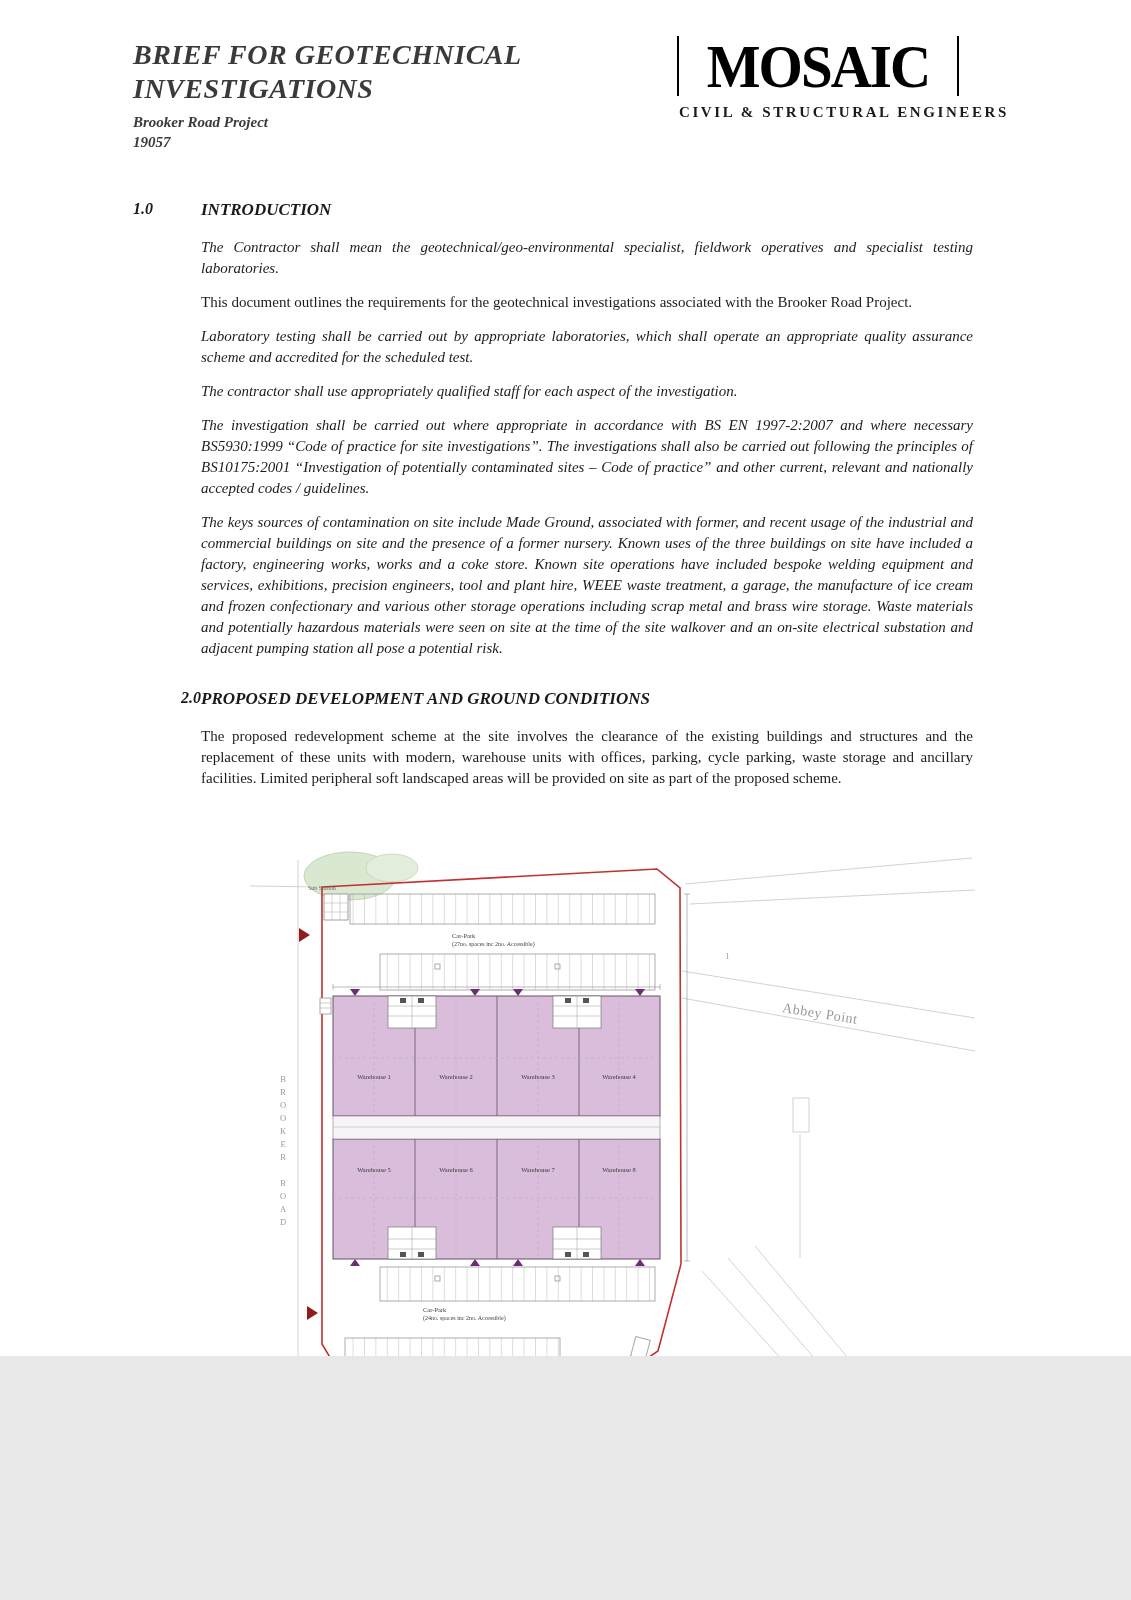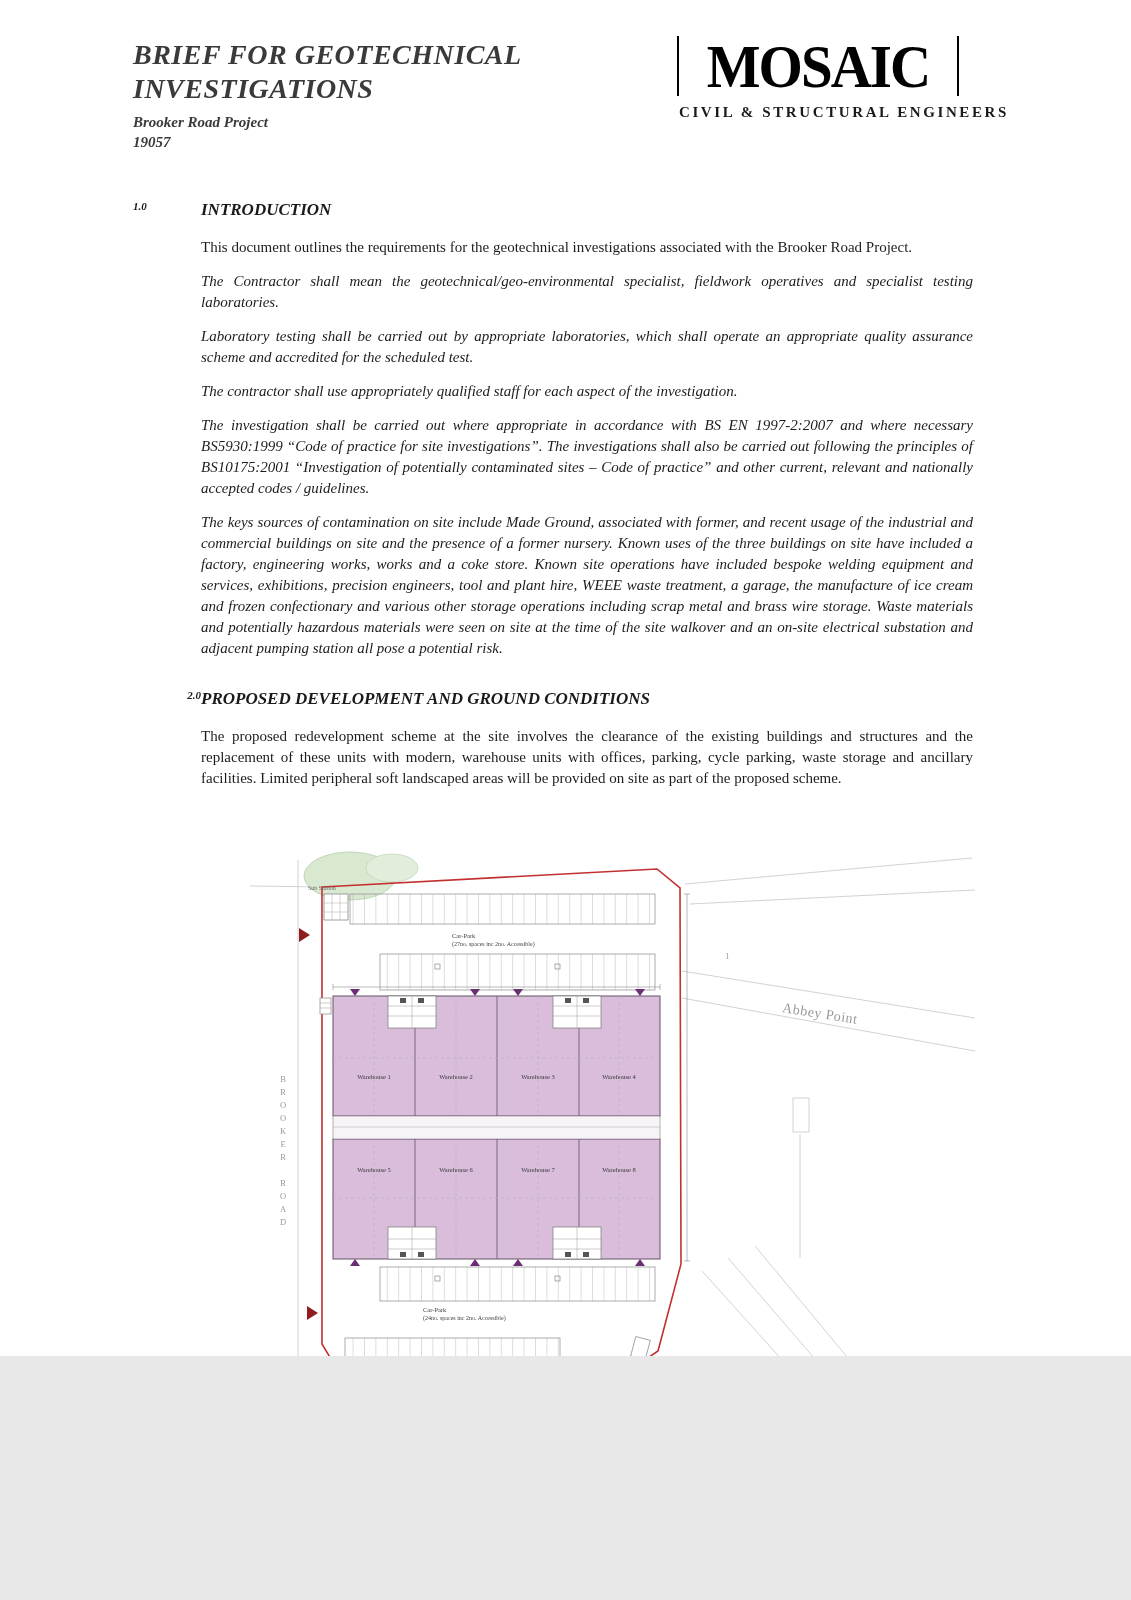--- a/index.html
+++ b/index.html
@@ -21,21 +21,21 @@
     border-left:2px solid #000; border-right:2px solid #000; padding:0 6px;}
   .logo-word{font-weight:900; font-size:57px; line-height:60px; letter-spacing:-2px; color:#000;
     transform:scaleY(1.08); transform-origin:center;}
   .logo-tagline-row{display:flex; align-items:center; gap:8px; margin-top:8px; padding-left:2px;}
   .logo-tagline{font-size:15px; font-weight:bold; letter-spacing:2.6px; color:#1a1a1a; white-space:nowrap;}
   .logo-rule{flex:1; height:1.5px; background:#1a1a1a;}
   
   .content{position:absolute; left:133px; top:200px; width:840px;}
   .sec-head{display:flex; margin:0 0 17px 0;}
   .sec-head.second{margin-top:30px;text-align:right;}
-  .sec-num{width:68px; font-size:11px; font-weight:bold; font-style:italic; color:#1a1a1a;}
+  .sec-num{width:68px; font-size:16px; font-weight:bold; font-style:italic; color:#1a1a1a;}
   .sec-title{margin:0; font-size:17px; font-weight:bold; font-style:italic; color:#1a1a1a;}
   p.body{
     margin:0 0 13px 68px; width:772px; font-size:15px; line-height:21px;
     text-align:justify; color:#1c1c1c;
   }
   p.body.it{font-style:italic;}
   
   .site-plan{position:absolute; left:250px; top:846px; width:725px; height:600px;}
   .plan-label{position:absolute; color:#8f8f8f; white-space:nowrap;}
   .plan-label.vertical{writing-mode:vertical-lr; text-orientation:upright;
@@ -67,22 +67,22 @@
       <span class="logo-rule"></span>
     </div>
   </div>
 
   <div class="content">
 
     <div class="sec-head">
       <span class="sec-num">1.0</span>
       <h2 class="sec-title">INTRODUCTION</h2>
     </div>
+    <p class="body it">The Contractor shall mean the geotechnical/geo-environmental specialist, fieldwork operatives and specialist testing laboratories.</p>
     <p class="body">This document outlines the requirements for the geotechnical investigations associated with the Brooker Road Project.</p>
-    <p class="body it">The Contractor shall mean the geotechnical/geo-environmental specialist, fieldwork operatives and specialist testing laboratories.</p>
     <p class="body it">Laboratory testing shall be carried out by appropriate laboratories, which shall operate an appropriate quality assurance scheme and accredited for the scheduled test.</p>
     <p class="body it">The contractor shall use appropriately qualified staff for each aspect of the investigation.</p>
     <p class="body it">The investigation shall be carried out where appropriate in accordance with BS EN 1997-2:2007 and where necessary BS5930:1999 “Code of practice for site investigations”. The investigations shall also be carried out following the principles of BS10175:2001 “Investigation of potentially contaminated sites – Code of practice” and other current, relevant and nationally accepted codes / guidelines.</p>
     <p class="body it">The keys sources of contamination on site include Made Ground, associated with former, and recent usage of the industrial and commercial buildings on site and the presence of a former nursery. Known uses of the three buildings on site have included a factory, engineering works, works and a coke store. Known site operations have included bespoke welding equipment and services, exhibitions, precision engineers, tool and plant hire, WEEE waste treatment, a garage, the manufacture of ice cream and frozen confectionary and various other storage operations including scrap metal and brass wire storage. Waste materials and potentially hazardous materials were seen on site at the time of the site walkover and an on-site electrical substation and adjacent pumping station all pose a potential risk.</p>
 
     <div class="sec-head second">
       <span class="sec-num">2.0</span>
       <h2 class="sec-title">PROPOSED DEVELOPMENT AND GROUND CONDITIONS</h2>
     </div>
     <p class="body">The proposed redevelopment scheme at the site involves the clearance of the existing buildings and structures and the replacement of these units with modern, warehouse units with offices, parking, cycle parking, waste storage and ancillary facilities. Limited peripheral soft landscaped areas will be provided on site as part of the proposed scheme.</p>

